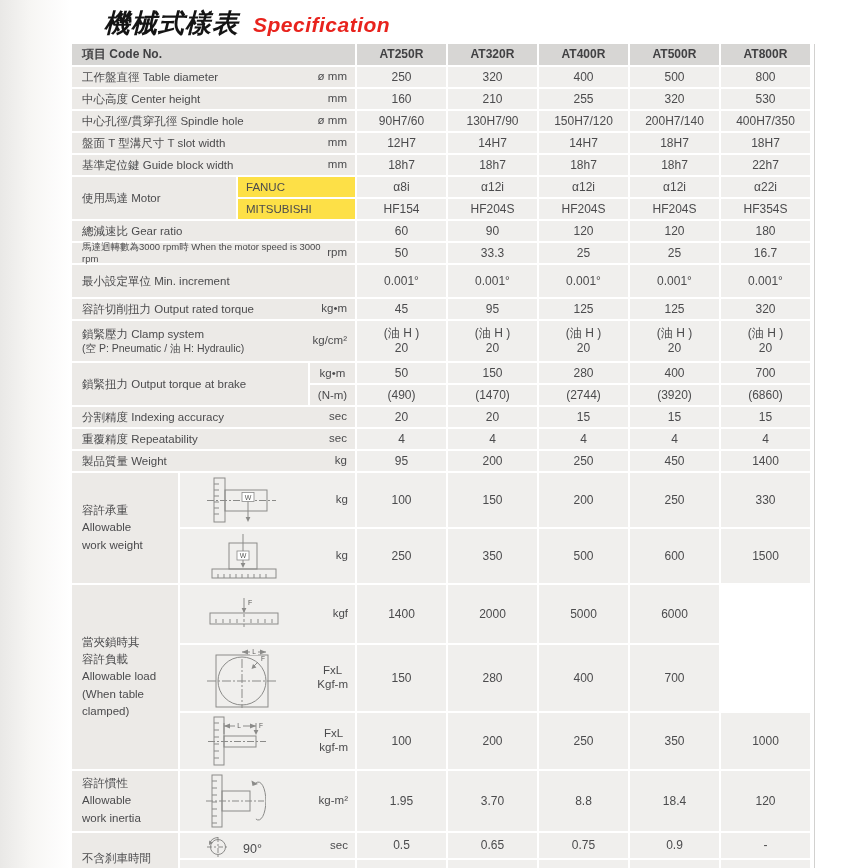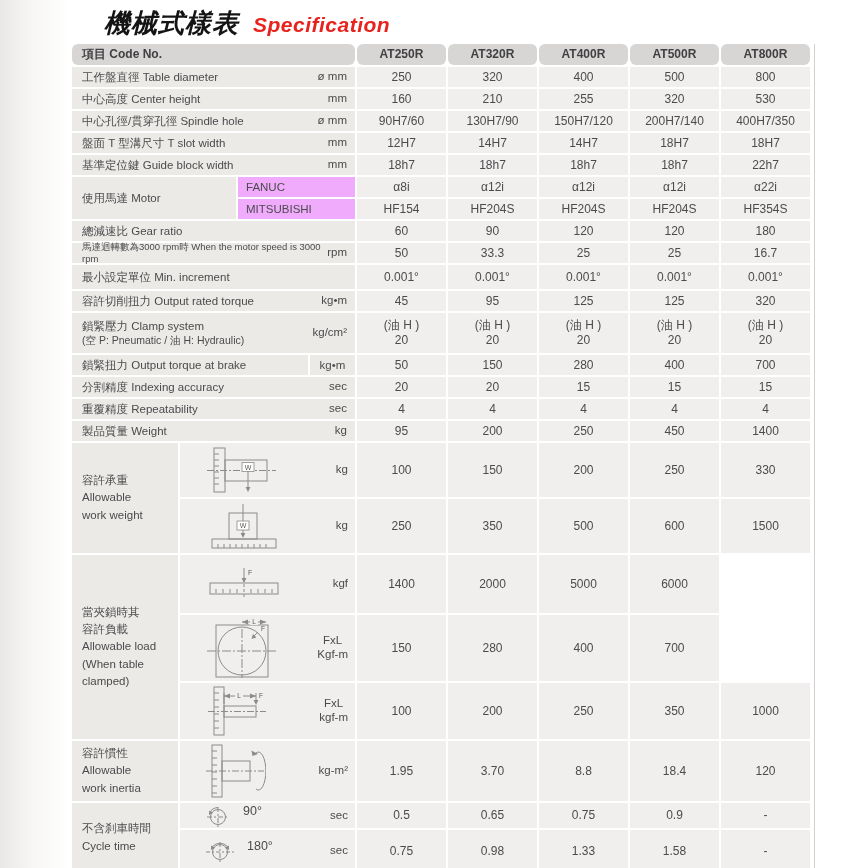--- a/index.html
+++ b/index.html
@@ -35,42 +35,42 @@
     display:flex; align-items:center; justify-content:center;
     text-align:center; white-space:pre-line; line-height:1.25;
   }
   .lab {
     width:283px; background:#eceae7;
     justify-content:space-between; text-align:left;
     padding:0 8px 0 10px; font-size:11.5px;
   }
   .lab .lt.sm { font-size:9.5px; }
   .val { width:89px; margin-left:2px; }
-  .hdr .c { background:#d7d6d4; font-weight:bold; color:#414143;border-radius:6px; }
+  .hdr .c { background:#d7d6d4; font-weight:bold; color:#414143; }
   .hdr .lab { font-size:12px; }
   .unit { font-size:11.5px; text-align:center; white-space:pre-line; line-height:1.2; flex-shrink:0; }
   .lt2 { display:flex; flex-direction:column; }
   .lt2b { font-size:10.5px; }
   .grbody { display:flex; flex-direction:column; }
   .subrow { display:flex; }
   .subrow + .subrow { margin-top:2px; }
   .sublab {
-    width:117px; margin-left:2px; background:#f0abfc;
+    width:117px; margin-left:2px; background:#fde047;
     justify-content:flex-start; padding-left:8px; font-size:11.5px; text-align:left;
   }
   .ucell { width:45px; margin-left:2px; background:#eceae7; font-size:11.5px; }
   .seclab {
     justify-content:flex-start; padding-left:10px;
     font-size:11.5px; line-height:1.5; text-align:left;
   }
   .dcell {
     width:175px; margin-left:2px;
     justify-content:space-between; padding:0 7px 0 24px;
   }
-  .dleft { display:flex; align-items:flex-start; gap:9px; }
+  .dleft { display:flex; align-items:flex-end; gap:9px; }
   .dlabel { font-size:12.5px; color:#4b4b4d; }
   svg { display:block; }
   svg text { font-family:"Liberation Sans", sans-serif; }
 </style>
 </head>
 <body>
 
 <div class="page-edge"></div>
 
 <div class="title">
@@ -157,21 +157,21 @@
       <div class="c val">180</div>
     </div>
     <div class="row" style="height:20px">
       <div class="c lab"><span class="lt sm">馬達迴轉數為3000 rpm時 When the motor speed is 3000 rpm</span><span class="unit">rpm</span></div>
       <div class="c val">50</div>
       <div class="c val">33.3</div>
       <div class="c val">25</div>
       <div class="c val">25</div>
       <div class="c val">16.7</div>
     </div>
-    <div class="row" style="height:24px">
+    <div class="row" style="height:32px">
       <div class="c lab"><span class="lt">最小設定單位 Min. increment</span><span class="unit"></span></div>
       <div class="c val">0.001°</div>
       <div class="c val">0.001°</div>
       <div class="c val">0.001°</div>
       <div class="c val">0.001°</div>
       <div class="c val">0.001°</div>
     </div>
     <div class="row" style="height:20px">
       <div class="c lab"><span class="lt">容許切削扭力 Output rated torque</span><span class="unit">kg•m</span></div>
       <div class="c val">45</div>
@@ -196,20 +196,28 @@
     <div class="row">
       <div class="c lab" style="width:236px"><span class="lt">鎖緊扭力 Output torque at brake</span></div>
       <div class="grbody">
         <div class="subrow" style="height:20px">
           <div class="c ucell">kg•m</div>
           <div class="c val">50</div>
           <div class="c val">150</div>
           <div class="c val">280</div>
           <div class="c val">400</div>
           <div class="c val">700</div>
+        </div>
+        <div class="subrow" style="height:20px">
+          <div class="c ucell">(N-m)</div>
+          <div class="c val">(490)</div>
+          <div class="c val">(1470)</div>
+          <div class="c val">(2744)</div>
+          <div class="c val">(3920)</div>
+          <div class="c val">(6860)</div>
         </div>
       </div>
     </div>
     <div class="row" style="height:20px">
       <div class="c lab"><span class="lt">分割精度 Indexing accuracy</span><span class="unit">sec</span></div>
       <div class="c val">20</div>
       <div class="c val">20</div>
       <div class="c val">15</div>
       <div class="c val">15</div>
       <div class="c val">15</div>

